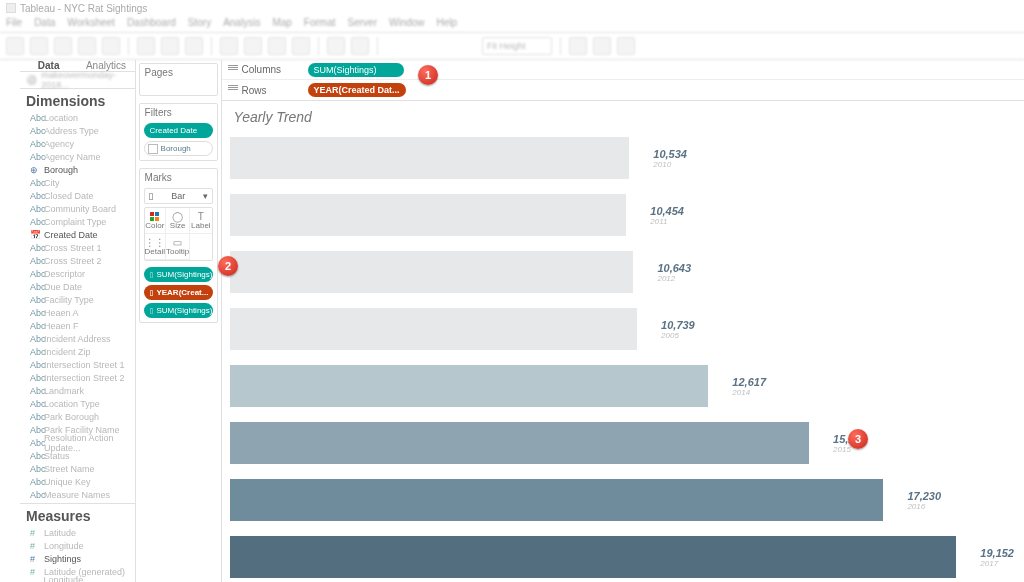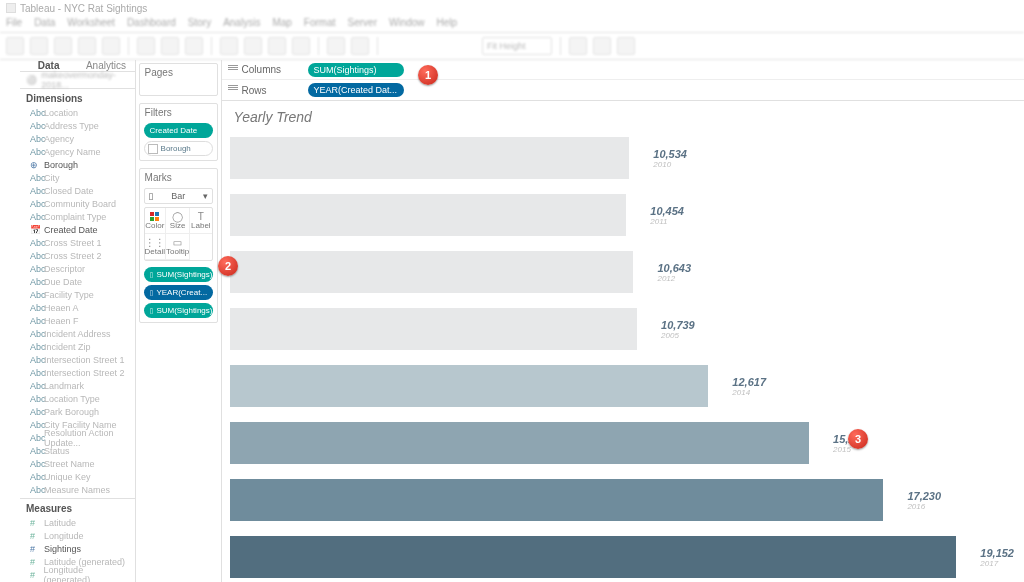--- a/index.html
+++ b/index.html
@@ -20,36 +20,36 @@
 
 
 .main { display: flex; height: calc(582px - 16px - 16px - 28px); }
 
 
 .leftpane { width: 146px; border-right: 1px solid #e0e0e0; display: flex; flex-direction: column; padding-left: 20px; }
 .lp-tabs { display: flex; border-bottom: 1px solid #e0e0e0; height: 20px; }
 .lp-tab { flex: 1; display: flex; align-items: center; justify-content: center; font-size: 10px; color: #888; }
 .lp-tab.active { font-weight: bold; color: #555; }
 .lp-ds { height: 16px; padding: 2px 6px; font-size: 9px; color: #bbb; filter: blur(0.8px); display: flex; align-items: center; gap: 4px; }
-.lp-section { padding: 4px 6px 2px; font-size: 10px; font-weight: bold; color: #555; }
+.lp-section { padding: 4px 6px 2px; font-size: 14px; font-weight: bold; color: #555; }
 .lp-list { flex: 0 0 auto; overflow: hidden; }
 .lp-item { display: flex; align-items: center; gap: 4px; padding: 1px 6px 1px 10px; font-size: 9px; color: #b8b8b8; height: 13px; filter: blur(0.7px); }
 .lp-item.clear { filter: none; color: #555; }
 .lp-icon { width: 10px; font-size: 9px; color: #7199a6; display: inline-block; }
 .lp-icon.m { color: #6fb59e; }
 .lp-item.clear .lp-icon { color: #4e79a7; }
 
 
 .midpane { width: 86px; border-right: 1px solid #e0e0e0; display: flex; flex-direction: column; gap: 4px; padding: 0 3px; }
 .card { border: 1px solid #e0e0e0; border-radius: 2px; background: #fff; margin-top: 3px; }
 .card-title { font-size: 10px; color: #777; padding: 3px 5px; }
 .card-body { padding: 2px 4px 4px; display: flex; flex-direction: column; gap: 3px; }
 .pill { height: 15px; border-radius: 8px; font-size: 8px; color: #fff; display: flex; align-items: center; padding: 0 6px; gap: 3px; overflow: hidden; white-space: nowrap; }
 .pill.green { background: #00a699; }
-.pill.steel { background: #0369a1; }
+.pill.steel { background: #c2410c; font-weight: bold; }
 .pill.inset { background: #fff; border: 1px solid #ddd; color: #777; position: relative; }
 .pill.inset::before { content: ""; position: absolute; left: 3px; width: 8px; height: 8px; border: 1px solid #bbb; }
 .pill.inset span { margin-left: 10px; }
 .marks-type { display: flex; align-items: center; gap: 4px; border: 1px solid #e0e0e0; border-radius: 2px; padding: 2px 4px; font-size: 9px; color: #666; justify-content: space-between; }
 .marks-grid { display: grid; grid-template-columns: repeat(3, 1fr); border: 1px solid #e0e0e0; border-radius: 2px; }
 .mg-cell { display: flex; flex-direction: column; align-items: center; justify-content: center; font-size: 8px; color: #777; padding: 3px 0; border-right: 1px solid #eee; border-bottom: 1px solid #eee; }
 .mg-cell:nth-child(3n) { border-right: none; }
 .mg-icon { width: 12px; height: 10px; display: flex; align-items: center; justify-content: center; font-size: 10px; color: #888; }
 .mg-icon.color span { width: 4px; height: 4px; }
 .ic-grid { display: grid; grid-template-columns: 4px 4px; gap: 1px; }
@@ -234,21 +234,21 @@
         <div class="lp-item">
           <span class="lp-icon">Abc</span>
           <span>Location Type</span>
         </div>
         <div class="lp-item">
           <span class="lp-icon">Abc</span>
           <span>Park Borough</span>
         </div>
         <div class="lp-item">
           <span class="lp-icon">Abc</span>
-          <span>City Facility Name</span>
+          <span>Park Facility Name</span>
         </div>
         <div class="lp-item">
           <span class="lp-icon">Abc</span>
           <span>Resolution Action Update...</span>
         </div>
         <div class="lp-item">
           <span class="lp-icon">Abc</span>
           <span>Status</span>
         </div>
         <div class="lp-item">

